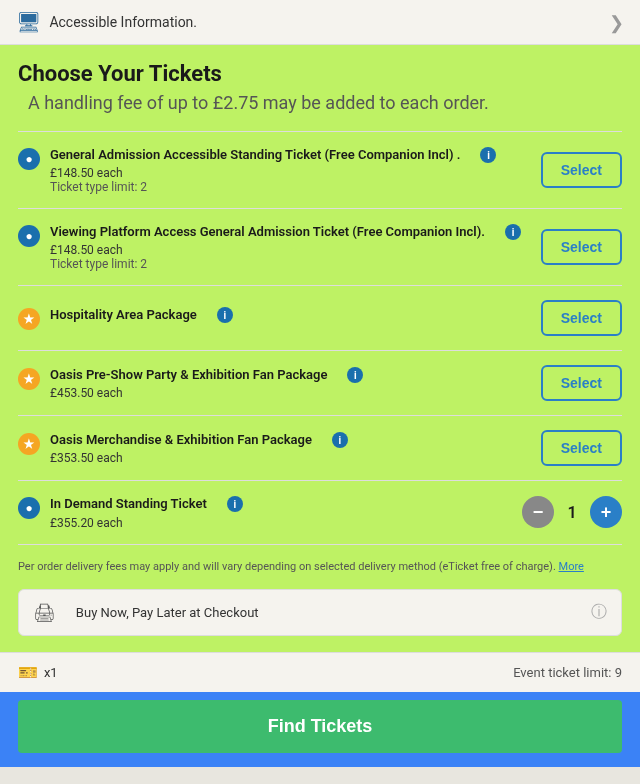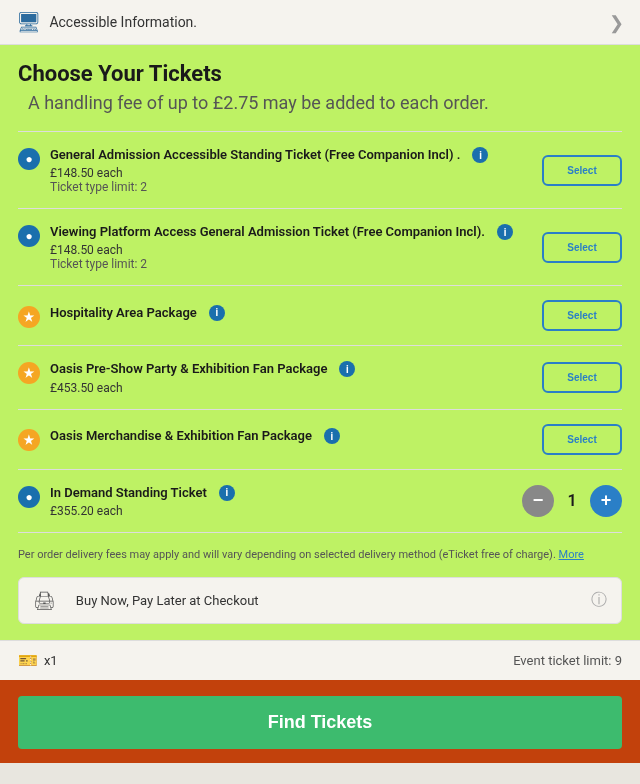--- a/index.html
+++ b/index.html
@@ -114,21 +114,21 @@
     .ticket-name {
       font-size: 13px;
       font-weight: 600;
       color: #1a1a1a;
       line-height: 1.4;
     }
 
     .ticket-name-row {
       display: flex;
       align-items: center;
-      gap: 12px;
+      gap: 20px;
       flex-wrap: wrap;
     }
 
     .info-badge {
       display: inline-flex;
       align-items: center;
       justify-content: center;
       width: 16px;
       height: 16px;
       border-radius: 50%;
@@ -147,21 +147,21 @@
 
     .ticket-limit {
       font-size: 12px;
       color: #555;
     }
 
     .select-btn {
       border: 2px solid #2a7fc7;
       background: transparent;
       color: #2a7fc7;
-      font-size: 10px;
+      font-size: 14px;
       font-weight: 600;
       padding: 8px 18px;
       border-radius: 6px;
       cursor: pointer;
       white-space: nowrap;
       flex-shrink: 0;
       min-width: 80px;
     }
 
     
@@ -282,22 +282,22 @@
       font-size: 18px;
       font-weight: 700;
       padding: 16px;
       border: none;
       border-radius: 4px;
       cursor: pointer;
       text-align: center;
     }
 
     .bottom-section {
-      background: #c2410c;
-      padding: 16px 18px 14px;
+      background: #3b82f6;
+      padding: 8px 18px 14px;
     }
   </style>
 </head>
 <body>
 
 <div class="top-bar">
   <div class="top-bar-left">
     <span class="top-bar-icon">🖥</span>
     <span class="top-bar-text">Accessible Information.</span>
   </div>
@@ -378,20 +378,21 @@
     <div class="ticket-item">
       <div class="ticket-left">
         <div class="ticket-icon-circle gold">
           <span class="ticket-icon-inner">★</span>
         </div>
         <div class="ticket-info">
           <div class="ticket-name-row">
             <span class="ticket-name">Oasis Merchandise &amp; Exhibition Fan Package</span>
             <span class="info-badge">i</span>
           </div>
+          <div class="ticket-price">£353.50 each</div>
         </div>
       </div>
       <button class="select-btn">Select</button>
     </div>
 
     <div class="ticket-item">
       <div class="ticket-left">
         <div class="ticket-icon-circle blue">
           <span class="ticket-icon-inner">●</span>
         </div>

